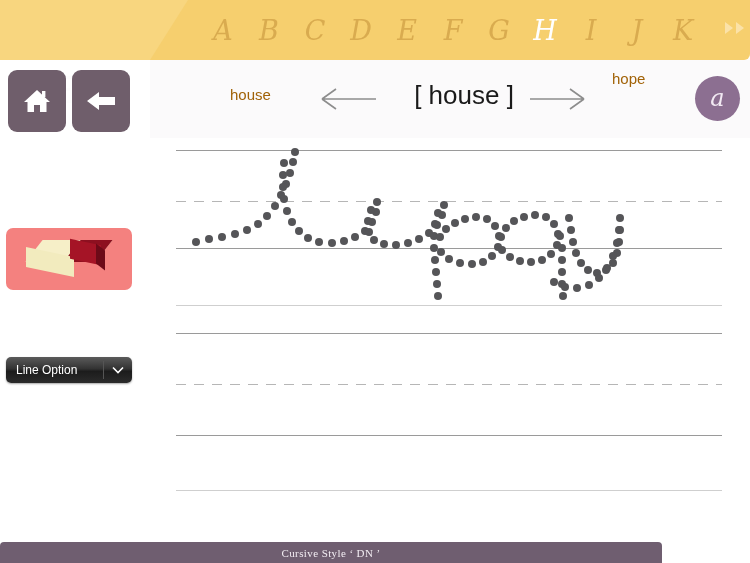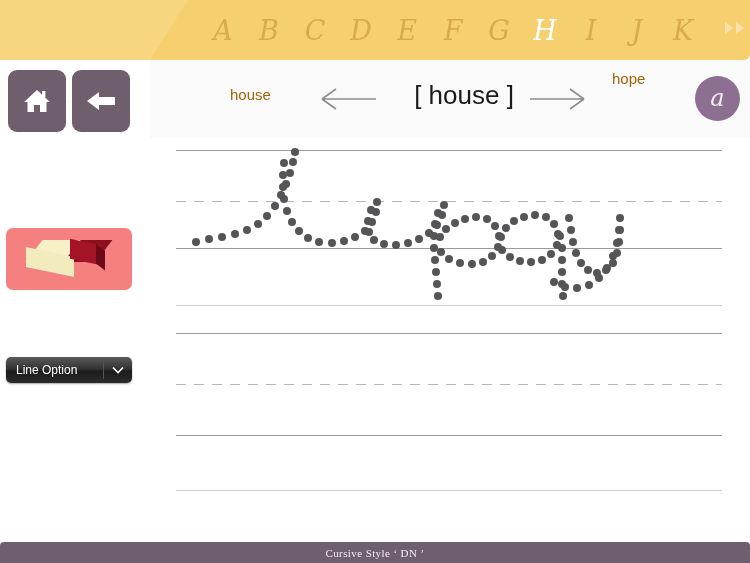--- a/index.html
+++ b/index.html
@@ -161,21 +161,21 @@
     height:1px;
     background:repeating-linear-gradient(to right,#b6b6b6 0 10px,transparent 10px 18px);
   }
   .dot{
     position:absolute;width:8px;height:8px;border-radius:50%;
     background:#555558;
   }
 
   
   .footer{
-    position:absolute;left:0;bottom:0;width:750px;height:21px;
+    position:absolute;left:0;bottom:0;width:662px;height:21px;
     background:#6f5e70;
     display:flex;align-items:center;justify-content:center;
     border-top-left-radius:4px;border-top-right-radius:4px;
   }
   .footer span{
     font-family:"Liberation Serif", serif;
     font-size:11px;color:#f3eef3;letter-spacing:.4px;
   }
 </style>
 </head>

